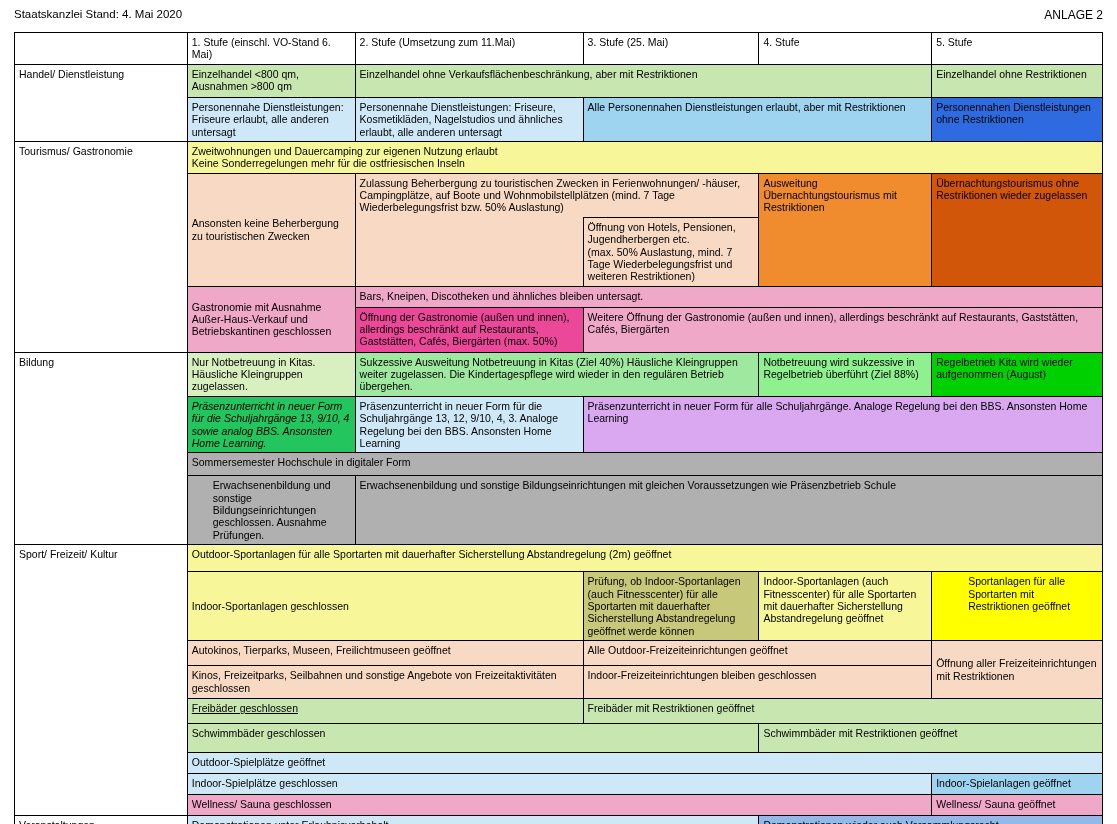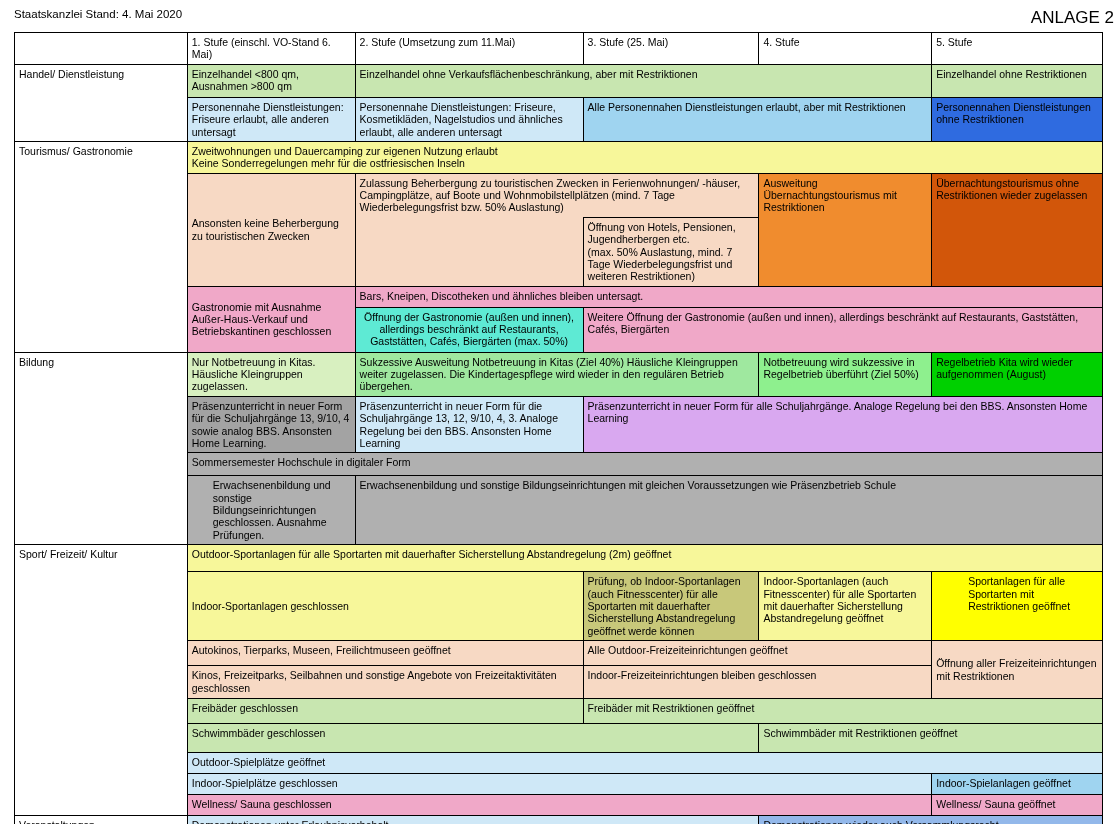--- a/index.html
+++ b/index.html
@@ -6,21 +6,21 @@
   body{
     width:1117px;height:824px;
     background:#ffffff;
     font-family:"Liberation Sans", sans-serif;
     font-size:11px;
     color:#000;
     overflow:hidden;
   }
   .page{position:relative;width:1117px;height:692px;}
   .hdr{position:absolute;top:8px;left:14px;font-size:11.5px;}
-  .hdr-right{position:absolute;top:8px;right:3px;font-size:17px;}
+  .hdr-right{position:absolute;top:8px;right:14px;font-size:12px;}
   table.matrix{
     position:absolute;
     top:32px;left:14px;
     width:1089px;
     border-collapse:collapse;
     table-layout:fixed;
   }
   table.matrix td, table.matrix th{
     border:1px solid #000;
     vertical-align:top;
@@ -94,33 +94,33 @@
 (max. 50% Auslastung, mind. 7 Tage Wiederbelegungsfrist und weiteren Restriktionen)</div>
         </td>
         <td style="background:#f08c2e;">Ausweitung Übernachtungstourismus mit Restriktionen</td>
         <td style="background:#d2560a;">Übernachtungstourismus ohne Restriktionen wieder zugelassen</td>
       </tr>
       <tr>
         <td rowspan="2" style="background:#f0a8c8;vertical-align:middle;">Gastronomie mit Ausnahme Außer-Haus-Verkauf und Betriebskantinen geschlossen</td>
         <td colspan="4" style="background:#f0a8c8;height:14px;">Bars, Kneipen, Discotheken und ähnliches bleiben untersagt.</td>
       </tr>
       <tr>
-        <td style="background:#5eead4;height:38px;text-align:center;">Öffnung der Gastronomie (außen und innen), allerdings beschränkt auf Restaurants, Gaststätten, Cafés, Biergärten (max. 50%)</td>
+        <td style="background:#ec4899;height:38px;">Öffnung der Gastronomie (außen und innen), allerdings beschränkt auf Restaurants, Gaststätten, Cafés, Biergärten (max. 50%)</td>
         <td colspan="3" style="background:#f0a8c8;">Weitere Öffnung der Gastronomie (außen und innen), allerdings beschränkt auf Restaurants, Gaststätten, Cafés, Biergärten</td>
       </tr>
 
       <tr>
         <td class="rowhead" rowspan="4">Bildung</td>
         <td style="background:#d8f0c0;height:36px;">Nur Notbetreuung in Kitas. Häusliche Kleingruppen zugelassen.</td>
         <td colspan="2" style="background:#9fe89f;">Sukzessive Ausweitung Notbetreuung in Kitas (Ziel 40%) Häusliche Kleingruppen weiter zugelassen. Die Kindertagespflege wird wieder in den regulären Betrieb übergehen.</td>
-        <td style="background:#8ef08e;">Notbetreuung wird sukzessive in Regelbetrieb überführt (Ziel 50%)</td>
+        <td style="background:#8ef08e;">Notbetreuung wird sukzessive in Regelbetrieb überführt (Ziel 88%)</td>
         <td style="background:#00d000;">Regelbetrieb Kita wird wieder aufgenommen (August)</td>
       </tr>
       <tr>
-        <td style="background:#a3a3a3;height:48px;">Präsenzunterricht in neuer Form für die Schuljahrgänge 13, 9/10, 4 sowie analog BBS. Ansonsten Home Learning.</td>
+        <td style="background:#22c55e;height:48px;font-style:italic;">Präsenzunterricht in neuer Form für die Schuljahrgänge 13, 9/10, 4 sowie analog BBS. Ansonsten Home Learning.</td>
         <td style="background:#cfe8f7;">Präsenzunterricht in neuer Form für die Schuljahrgänge 13, 12, 9/10, 4, 3. Analoge Regelung bei den BBS. Ansonsten Home Learning</td>
         <td colspan="3" style="background:#d9a8f0;">Präsenzunterricht in neuer Form für alle Schuljahrgänge. Analoge Regelung bei den BBS. Ansonsten Home Learning</td>
       </tr>
       <tr>
         <td colspan="5" style="background:#b0b0b0;height:16px;">Sommersemester Hochschule in digitaler Form</td>
       </tr>
       <tr>
         <td style="background:#b0b0b0;height:42px;padding-left:25px;">Erwachsenenbildung und sonstige Bildungseinrichtungen geschlossen. Ausnahme Prüfungen.</td>
         <td colspan="4" style="background:#b0b0b0;">Erwachsenenbildung und sonstige Bildungseinrichtungen mit gleichen Voraussetzungen wie Präsenzbetrieb Schule</td>
       </tr>
@@ -138,21 +138,21 @@
       <tr>
         <td colspan="2" style="background:#f7d9c4;height:18px;">Autokinos, Tierparks, Museen, Freilichtmuseen geöffnet</td>
         <td colspan="2" style="background:#f7d9c4;">Alle Outdoor-Freizeiteinrichtungen geöffnet</td>
         <td rowspan="2" style="background:#f7d9c4;vertical-align:middle;">Öffnung aller Freizeiteinrichtungen mit Restriktionen</td>
       </tr>
       <tr>
         <td colspan="2" style="background:#f7d9c4;height:26px;">Kinos, Freizeitparks, Seilbahnen und sonstige Angebote von Freizeitaktivitäten geschlossen</td>
         <td colspan="2" style="background:#f7d9c4;">Indoor-Freizeiteinrichtungen bleiben geschlossen</td>
       </tr>
       <tr>
-        <td colspan="2" style="background:#c8e6b0;height:18px;">Freibäder geschlossen</td>
+        <td colspan="2" style="background:#c8e6b0;height:18px;text-decoration:underline;">Freibäder geschlossen</td>
         <td colspan="3" style="background:#c8e6b0;">Freibäder mit Restriktionen geöffnet</td>
       </tr>
       <tr>
         <td colspan="3" style="background:#c8e6b0;height:22px;">Schwimmbäder geschlossen</td>
         <td colspan="2" style="background:#c8e6b0;">Schwimmbäder mit Restriktionen geöffnet</td>
       </tr>
       <tr>
         <td colspan="5" style="background:#cfe8f7;height:14px;">Outdoor-Spielplätze geöffnet</td>
       </tr>
       <tr>

